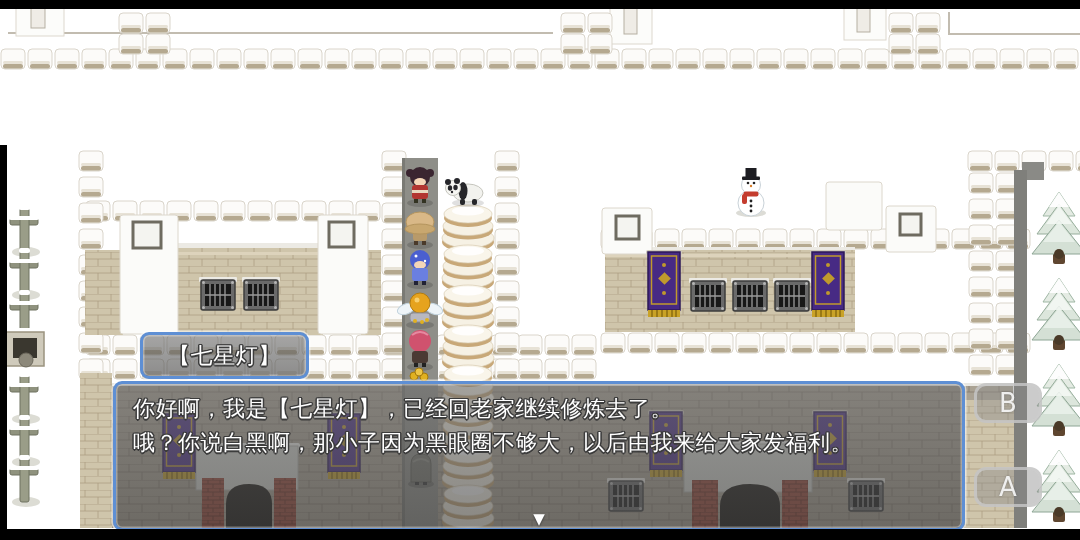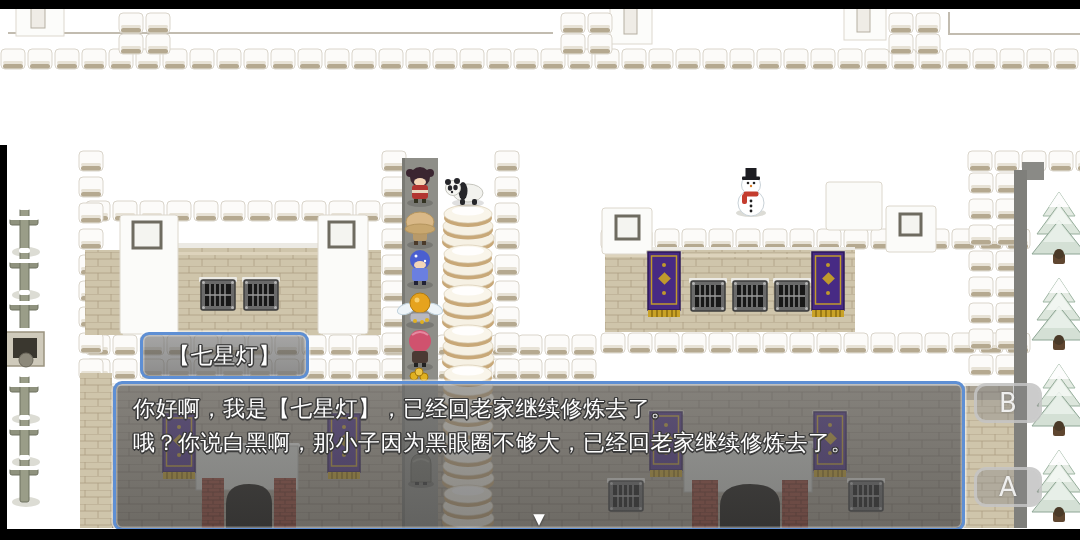--- a/index.html
+++ b/index.html
@@ -521,21 +521,21 @@
   </g>
 </svg>
 
 <div class="win namebox">
   <span class="gametext">【七星灯】</span>
 </div>
 
 <div class="win msgbox">
   <div class="msg-lines gametext">
     <div>你好啊，我是【七星灯】，已经回老家继续修炼去了。</div>
-    <div>哦？你说白黑啊，那小子因为黑眼圈不够大，已经回老家继续修炼去了。</div>
+    <div>哦？你说白黑啊，那小子因为黑眼圈不够大，以后由我来给大家发福利。</div>
   </div>
   <div class="continue-arrow">▼</div>
 </div>
 
 <div class="tbtn btn-b">
   <span>B</span>
 </div>
 <div class="tbtn btn-a">
   <span>A</span>
 </div>

